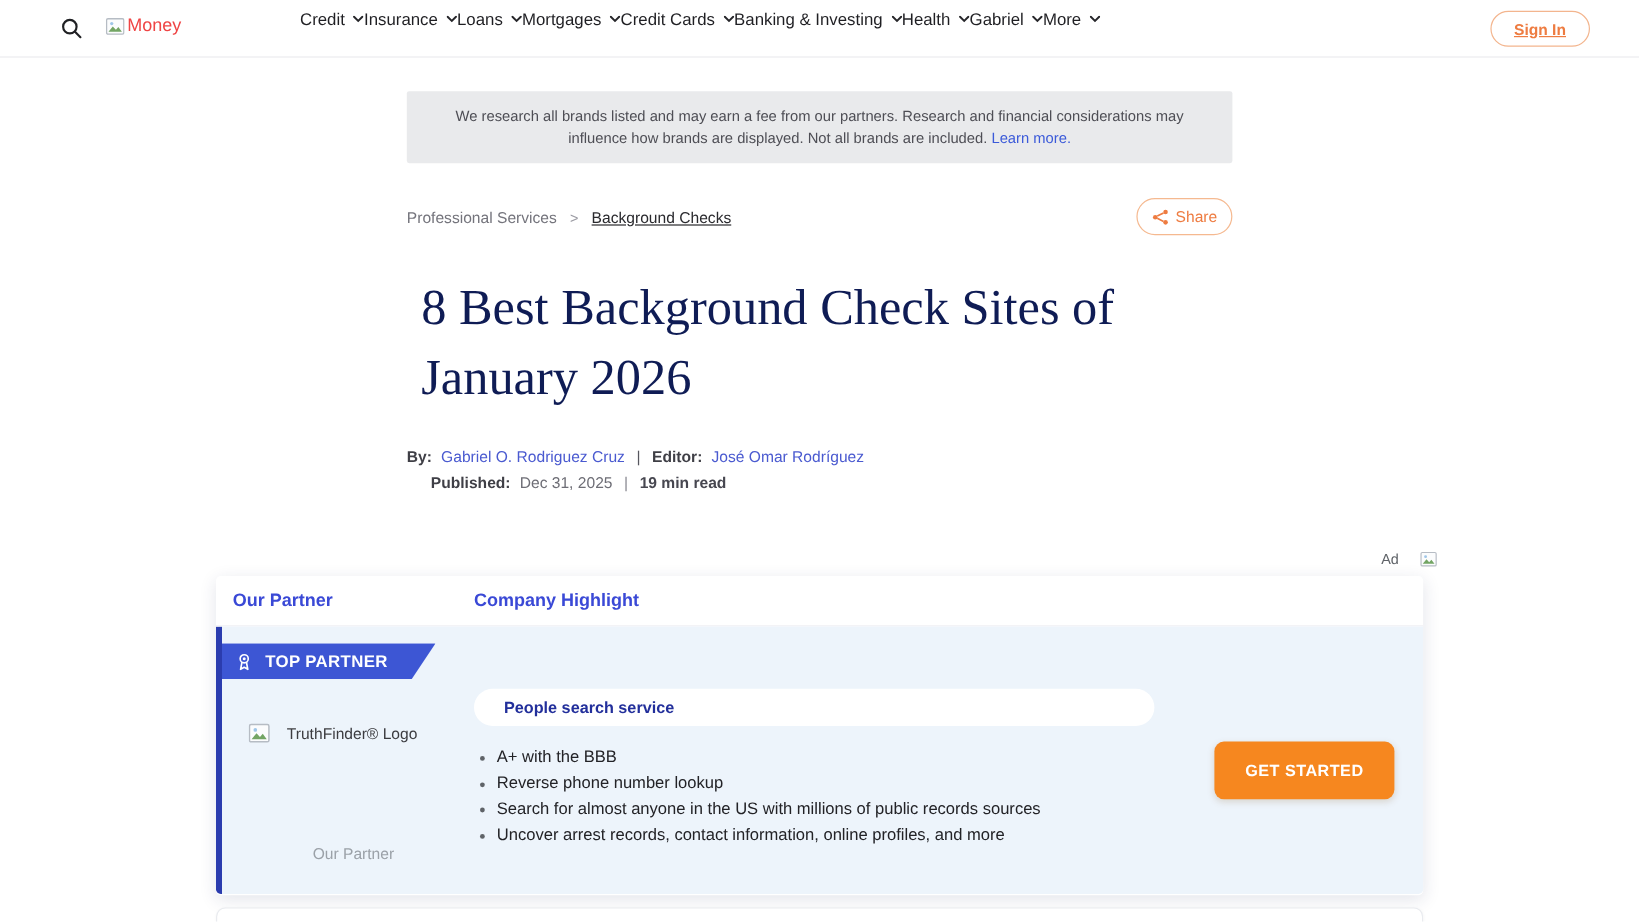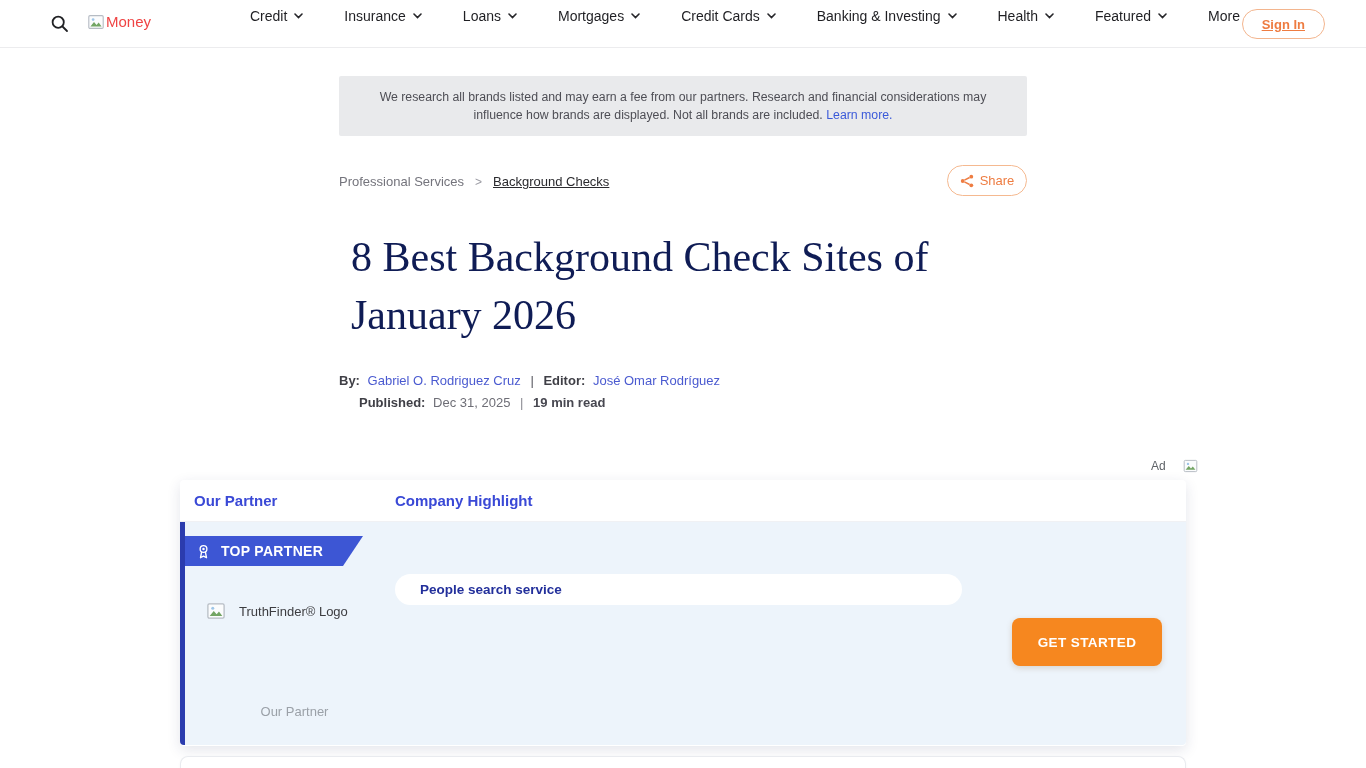--- a/index.html
+++ b/index.html
@@ -11,21 +11,21 @@
   html,body{margin:0;padding:0;}
   body{width:1366px;height:768px;overflow:hidden;position:relative;
        background:#fff;font-family:"Liberation Sans",sans-serif;}
 
   
   .topbar{position:absolute;left:0;top:0;width:1366px;height:48px;background:#fff;
           border-bottom:1px solid #ececee;z-index:10;}
   .search-btn{position:absolute;left:50px;top:14px;width:20px;height:20px;background:none;border:none;padding:0;cursor:pointer;}
   .logo{position:absolute;left:88px;top:13px;display:flex;align-items:center;gap:2px;}
   .logo-alt{font-size:15px;color:#ef4444;}
-  .main-nav{position:absolute;left:250px;top:0;height:32px;display:flex;align-items:center;gap:41px;}
+  .main-nav{position:absolute;left:250px;top:0;height:32px;display:flex;align-items:center;}
   .nav-item{display:flex;align-items:center;gap:7px;font-size:14px;color:#1f1f23;cursor:pointer;white-space:nowrap;}
   .signin-btn{position:absolute;right:41px;top:9px;height:30px;padding:0 19px;border-radius:15px;
               border:1px solid #f3b58e;background:#fff;color:var(--accent-orange);
               font-size:13px;font-weight:700;font-family:inherit;cursor:pointer;text-decoration:underline;}
 
   
   .disclaimer{position:absolute;left:339px;top:76px;width:688px;height:60px;background:#e9eaec;
               display:flex;align-items:center;justify-content:center;text-align:center;
               font-size:12.3px;color:#4e4e55;line-height:18px;padding:0 18px;border-radius:2px;}
   .disclaimer a{color:#3b5ad9;text-decoration:none;cursor:pointer;}
@@ -154,21 +154,21 @@
           <path d="M1 1 L4.5 4.5 L8 1" fill="none" stroke="#26262a" stroke-width="1.6" stroke-linecap="round"></path>
         </svg>
     </div>
     <div class="nav-item">
       <span>Health</span>
       <svg width="9" height="6" viewBox="0 0 9 6">
           <path d="M1 1 L4.5 4.5 L8 1" fill="none" stroke="#26262a" stroke-width="1.6" stroke-linecap="round"></path>
         </svg>
     </div>
     <div class="nav-item">
-      <span>Featured</span>
+      <span>Gabriel</span>
       <svg width="9" height="6" viewBox="0 0 9 6">
           <path d="M1 1 L4.5 4.5 L8 1" fill="none" stroke="#26262a" stroke-width="1.6" stroke-linecap="round"></path>
         </svg>
     </div>
     <div class="nav-item">
       <span>More</span>
       <svg width="9" height="6" viewBox="0 0 9 6">
           <path d="M1 1 L4.5 4.5 L8 1" fill="none" stroke="#26262a" stroke-width="1.6" stroke-linecap="round"></path>
         </svg>
     </div>
@@ -242,18 +242,24 @@
       <svg width="18" height="18">
           <use href="#imgbroken"></use>
         </svg>
       <span>TruthFinder® Logo</span>
     </div>
 
     <div class="partner-caption">Our Partner</div>
 
     <div class="pill">People search service</div>
 
+    <ul class="bullets">
+      <li>A+ with the BBB</li>
+      <li>Reverse phone number lookup</li>
+      <li>Search for almost anyone in the US with millions of public records sources</li>
+      <li>Uncover arrest records, contact information, online profiles, and more</li>
+    </ul>
 
     <button class="cta-btn">GET STARTED</button>
   </div>
 </section>
 
 <div class="next-card"></div>
 
 </body></html>

